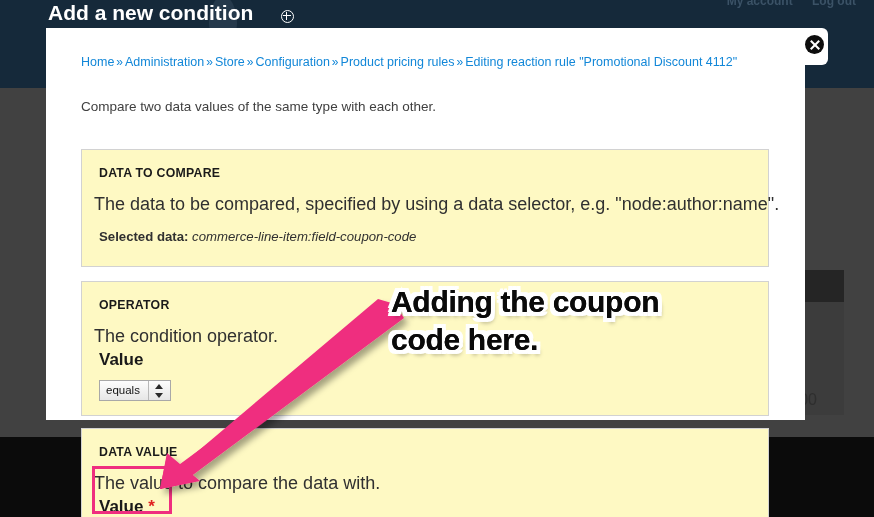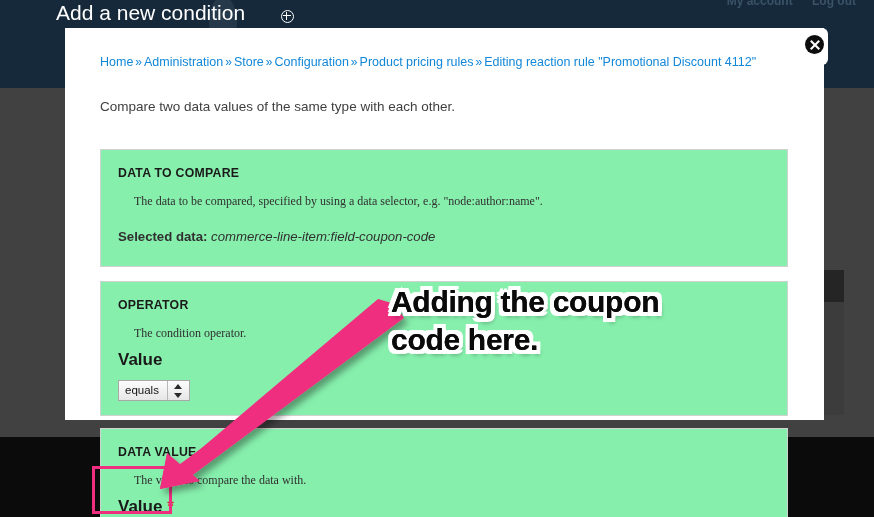--- a/index.html
+++ b/index.html
@@ -79,22 +79,22 @@
     white-space: nowrap;
   }
   .footer-band {
     position: absolute; left: 0; top: 437px;
     width: 874px; height: 80px;
     background: #0b0b0b;
   }
 
   
   .overlay-title {
-    position: absolute; left: 56px; top: 1px;
-    font-size: 21px; font-weight: 400;
+    position: absolute; left: 48px; top: 1px;
+    font-size: 21px; font-weight: 700;
     color: #ffffff;
     white-space: nowrap;
     z-index: 40;
   }
   .throbber {
     position: absolute; left: 281px; top: 10px;
     width: 13px; height: 13px;
     border: 1.4px solid #ffffff;
     border-radius: 50%;
     z-index: 40;
@@ -104,21 +104,20 @@
   }
   .throbber::before { left: 4.1px; top: 1px; width: 1.4px; height: 8px; }
   .throbber::after  { left: 1px; top: 4.1px; width: 8px; height: 1.4px; }
 
   
   .modal {
     position: absolute; left: 46px; top: 28px;
     width: 759px; height: 392px;
     background: #ffffff;
     z-index: 30;
-    margin-left: 19px;
   }
   .close-tab {
     position: absolute; left: 793px; top: 28px;
     width: 35px; height: 37px;
     background: #ffffff;
     border-radius: 0 6px 6px 0;
     z-index: 31;
   }
   .close-btn {
     position: absolute; left: 805px; top: 35px;
@@ -149,40 +148,39 @@
   .intro {
     position: absolute; left: 35px; top: 71px;
     font-size: 13.5px; color: #404040;
     white-space: nowrap;
   }
 
   fieldset.section {
     position: absolute;
     margin: 0; padding: 12px;
     border: 1px solid #d2d2d2;
-    background: #86efac;
+    background: #fef9c3;
     left: 35px;
     width: 688px;
   }
   .sec-1 { top: 121px; height: 118px; }
   .sec-2 { top: 253px; height: 135px; }
   .sec-3 { top: 400px; height: 117px; }
 
   .sec-title {
     position: absolute; left: 17px; top: 16px;
     font-size: 12.3px; font-weight: 700;
     color: #1a1a1a;
     letter-spacing: 0.25px;
     white-space: nowrap;
   }
   .sec-desc {
-    position: absolute; left: 33px; top: 44px;
-    font-size: 12px; color: #303030;
-    white-space: nowrap;
-    font-family: Liberation Serif, serif;
+    position: absolute; left: 12px; top: 44px;
+    font-size: 18px; color: #303030;
+    white-space: nowrap;
   }
   .sec-sel {
     position: absolute; left: 17px; top: 79px;
     font-size: 13.2px; color: #303030;
     white-space: nowrap;
   }
   .sec-sel b { font-weight: 700; }
   .sec-sel i { }
 
   .form-label {

